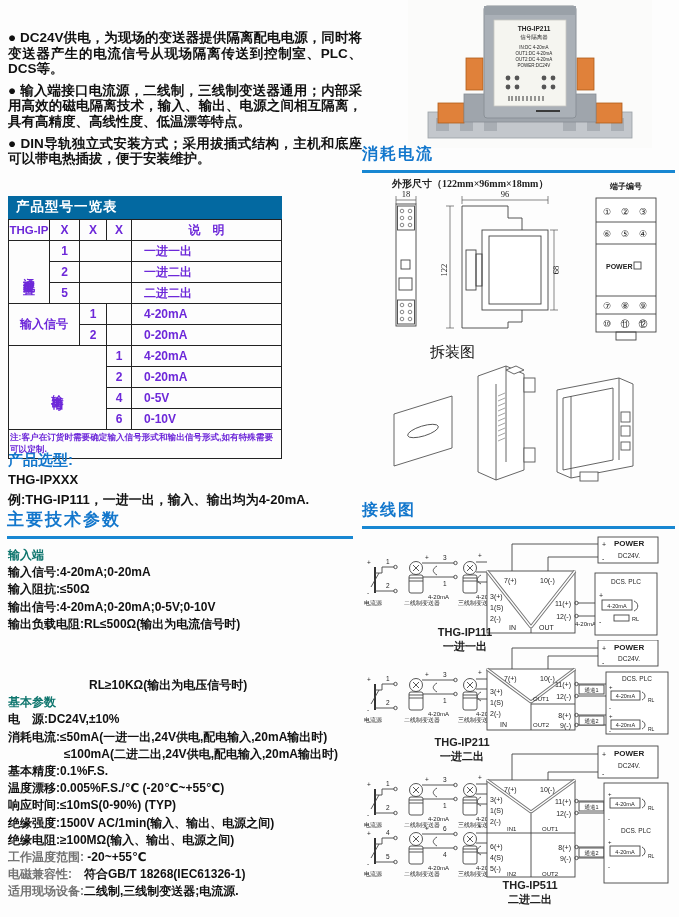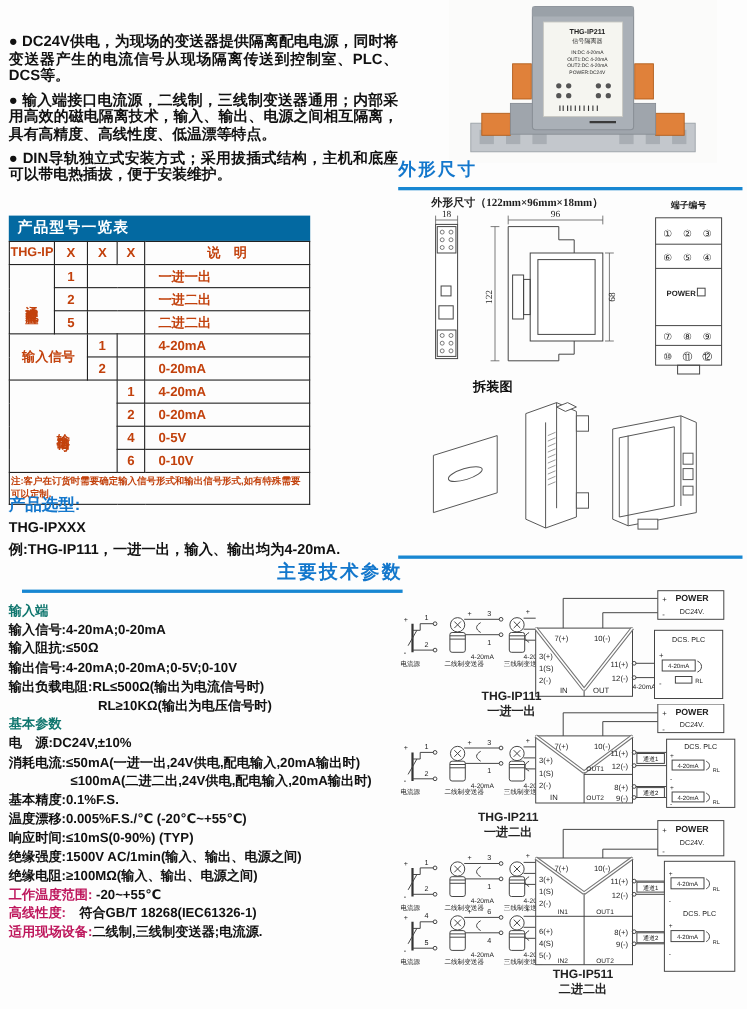--- a/index.html
+++ b/index.html
@@ -4,41 +4,41 @@
 <style>
   html,body{margin:0;padding:0;}
   body{width:679px;height:917px;background:#fdfdfd;position:relative;overflow:hidden;
        font-family:"Liberation Sans","DejaVu Sans",sans-serif;color:#111;}
   .abs{position:absolute;}
   
   .bullets{left:8px;top:30px;width:354px;font-size:13.5px;font-weight:bold;line-height:15.6px;text-align:justify;}
   .bullets p{margin:0 0 6px 0;}
   .model-table{left:8px;top:196px;width:274px;}
   .tbl-title{background:#0369a1;color:#fff;font-weight:bold;font-size:13.5px;padding:2px 0 3px 8px;letter-spacing:1px;}
-  table{border-collapse:collapse;width:100%;font-size:12px;font-weight:bold;color:#c2410c;table-layout:fixed;}
+  table{border-collapse:collapse;width:100%;font-size:12px;font-weight:bold;color:#6d28d9;table-layout:fixed;}
   td{border:1px solid #222;text-align:center;padding:0;height:20px;overflow:hidden;}
   td.desc{text-align:left;padding-left:12px;}
   td.note{font-size:8.6px;text-align:left;padding:2px 1px;font-weight:bold;height:16px;}
   .vert{writing-mode:vertical-rl;text-orientation:upright;margin:0 auto;letter-spacing:2px;font-size:12px;line-height:1;}
   .selection{left:8px;top:450px;width:350px;font-size:13px;font-weight:bold;line-height:20px;}
   .sel-title{color:#1377cc;font-size:15px;}
-  .tech-head{left:20px;top:508px;width:346px;text-align:right;}
+  .tech-head{left:7px;top:508px;width:346px;}
   .sec-title{color:#1377cc;font-size:17px;font-weight:bold;letter-spacing:2px;}
   .sec-rule{height:3px;background:#1887d2;margin-top:5px;}
   .specs{left:8px;top:547px;width:354px;font-size:12px;font-weight:bold;line-height:17.2px;}
   .sp-h{color:#0f766e;}
-  .ind1{padding-left:81px;}
+  .ind1{padding-left:81px;margin-top:44px;}
   .ind2{padding-left:56px;}
-  .bl{color:#be185d;}
+  .bl{color:#737373;}
   
   .photo-wrap{left:408px;top:0;width:244px;height:148px;}
   .outline-head{left:362px;top:144px;width:313px;}
   .outline-head .sec-title{font-size:16px;}
   .dims-svg{left:362px;top:174px;}
-  .disasm-label{left:430px;top:343px;font-size:12px;font-weight:bold;}
+  .disasm-label{left:430px;top:343px;font-size:15px;font-weight:normal;}
   .disasm-svg{left:372px;top:356px;}
   .wiring-head{left:362px;top:500px;width:313px;}
   .wiring-head .sec-title{font-size:16px;}
   .wd1{left:362px;top:531px;}
   .wd2{left:362px;top:640px;}
   .wd3{left:362px;top:738px;}
   
   svg{font-family:"Liberation Sans","DejaVu Sans",sans-serif;}
   .ln{stroke:#444;stroke-width:0.9;fill:none;}
   .lnb{stroke:#444;stroke-width:0.9;fill:#fff;}
@@ -158,21 +158,21 @@
   <div class="sp-h">基本参数</div>
   <div>电　源:DC24V,±10%</div>
   <div>消耗电流:≤50mA(一进一出,24V供电,配电输入,20mA输出时)</div>
   <div class="ind2">≤100mA(二进二出,24V供电,配电输入,20mA输出时)</div>
   <div>基本精度:0.1%F.S.</div>
   <div>温度漂移:0.005%F.S./℃ (-20℃~+55℃)</div>
   <div>响应时间:≤10mS(0-90%) (TYP)</div>
   <div>绝缘强度:1500V AC/1min(输入、输出、电源之间)</div>
   <div>绝缘电阻:≥100MΩ(输入、输出、电源之间)</div>
   <div><span class="bl">工作温度范围:</span><span> -20~+55℃</span></div>
-  <div><span class="bl">高线性度:</span><span>　符合GB/T 18268(IEC61326-1)</span></div>
+  <div><span class="bl">电磁兼容性:</span><span>　符合GB/T 18268(IEC61326-1)</span></div>
   <div><span class="bl">适用现场设备:</span><span>二线制,三线制变送器;电流源.</span></div>
 </div>
 
 <div class="abs photo-wrap">
 <svg width="244" height="148" viewBox="0 0 244 148">
   <rect x="0" y="0" width="244" height="148" fill="#fbfbfa"></rect>
   <rect x="20" y="112" width="204" height="26" fill="#c3c7cc" stroke="#9aa0a6" stroke-width="0.8"></rect>
   <g fill="#a9aeb4">
     <rect x="28" y="118" width="13" height="13"></rect>
         <rect x="52" y="118" width="13" height="13"></rect>
@@ -215,21 +215,21 @@
     <line x1="123" y1="96" x2="123" y2="101"></line>
         <line x1="127" y1="96" x2="127" y2="101"></line>
     <line x1="131" y1="96" x2="131" y2="101"></line>
         <line x1="135" y1="96" x2="135" y2="101"></line>
   </g>
   <line x1="128" y1="111" x2="152" y2="111" stroke="#3a3a3a" stroke-width="2"></line>
 </svg>
 </div>
 
 <div class="abs outline-head">
-  <div class="sec-title">外形尺寸</div>
+  <div class="sec-title">消耗电流</div>
   <div class="sec-rule"></div>
 </div>
 
 <svg class="abs dims-svg" width="313" height="168" viewBox="0 0 313 168">
   <text x="30" y="13" class="t10s">外形尺寸（122mm×96mm×18mm）</text>
 
   <g>
     <line x1="34" y1="26" x2="54" y2="26" class="dimln"></line>
     <line x1="34" y1="22" x2="34" y2="30" class="dimln"></line>
       <line x1="54" y1="22" x2="54" y2="30" class="dimln"></line>
@@ -333,20 +333,21 @@
       <path d="M247,22 L247,104 M199,122 L199,40" fill="none"></path>
       <rect x="249" y="56" width="9" height="10"></rect>
       <rect x="249" y="70" width="9" height="10"></rect>
       <rect x="249" y="86" width="9" height="8"></rect>
       <rect x="208" y="116" width="18" height="9"></rect>
     </g>
   </g>
 </svg>
 
 <div class="abs wiring-head">
+  <div class="sec-title">接线图</div>
   <div class="sec-rule"></div>
 </div>
 
 <svg class="abs wd1" width="317" height="122" viewBox="0 0 317 122">
   <g transform="translate(2,16)">
     <g>
       <text x="3" y="18" class="t65">+</text>
       <text x="3" y="48" class="t65">-</text>
       <line x1="11" y1="20" x2="11" y2="46" stroke="#333" stroke-width="2"></line>
       <line x1="7" y1="40" x2="15" y2="26" class="ln"></line>

